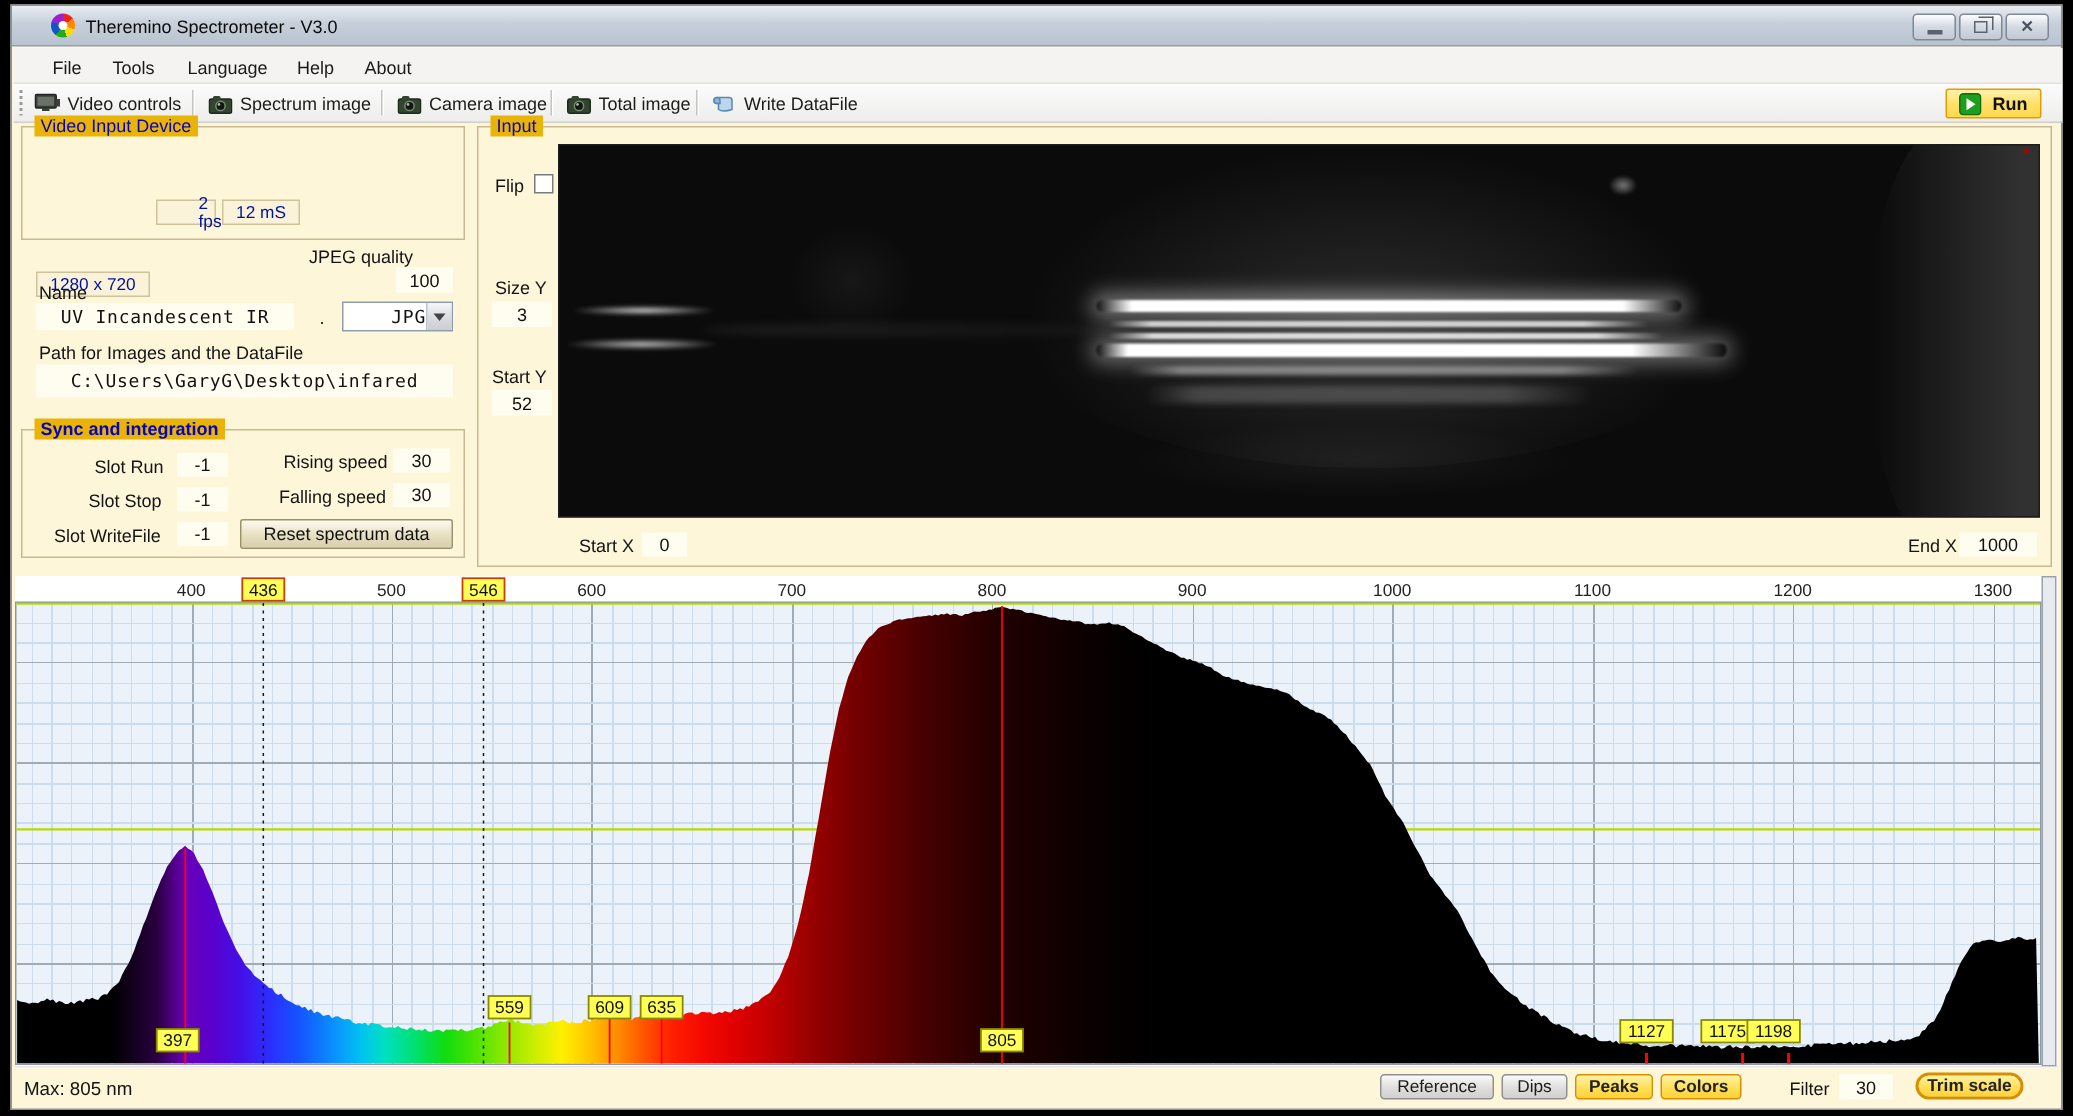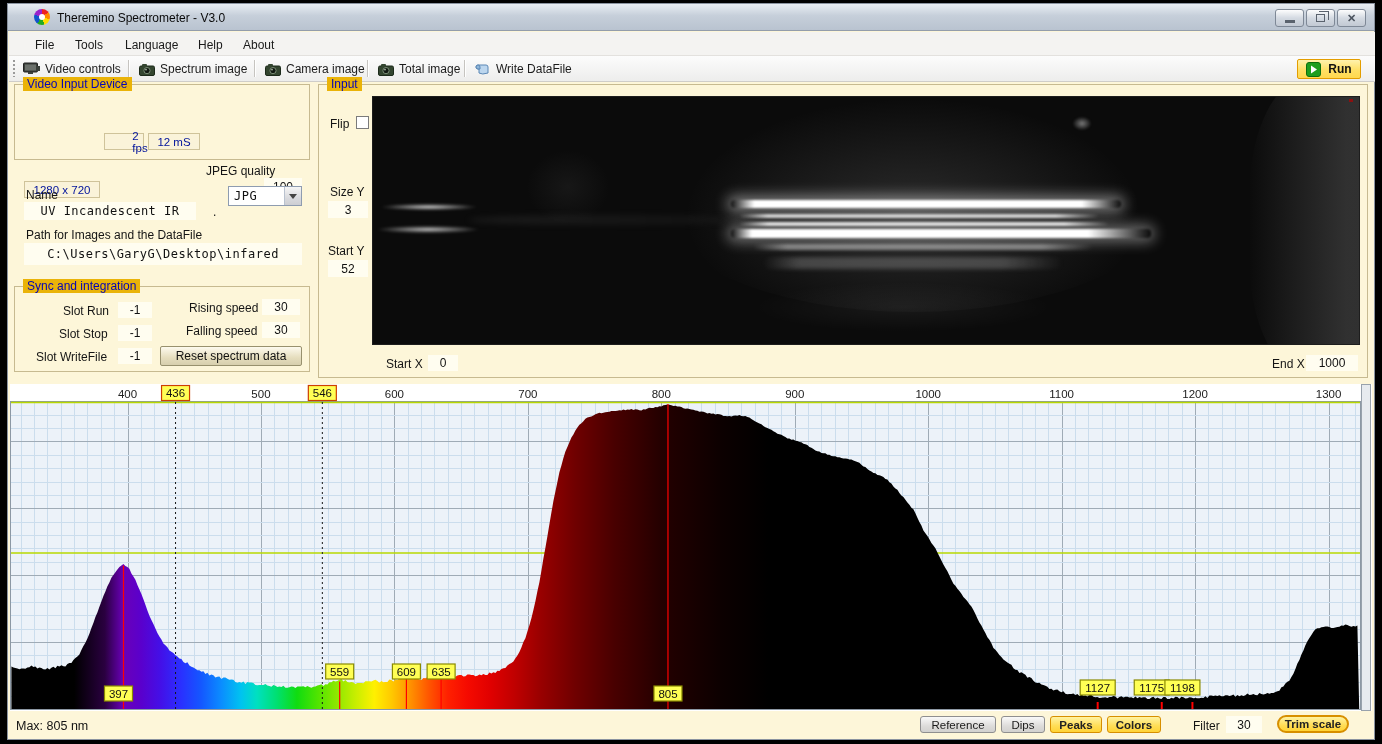--- a/index.html
+++ b/index.html
@@ -174,28 +174,28 @@
  </div>
  <div class="flat-btn" style="left:24px; top:133px; width:76px;margin-top:48px;">1280 x 720</div>
  <div class="flat-btn" style="left:104px; top:133px; width:40px;padding-left:32px;">2 fps</div>
  <div class="flat-btn" style="left:148px; top:133px; width:52px;">12 mS</div>
 
  <span class="lbl" style="left:196px; top:164px;margin-left:10px;">JPEG quality</span>
  <div class="field" style="left:264px; top:178px; width:38px; height:17px;">100</div>
  <span class="lbl" style="left:26px; top:188px;">Name</span>
  <div class="field mono" style="left:24px; top:202px; width:172px; height:18px;">UV Incandescent IR</div>
  <span class="lbl" style="left:213px; top:205px;">.</span>
- <div class="combo" style="left:228px; top:186px; width:74px; height:20px;">
+ <div class="combo" style="left:228px; top:201px; width:74px; height:20px;text-align:right;">
    <span class="txt mono">JPG</span>
    <span class="dd"></span>
  </div>
  <span class="lbl" style="left:26px; top:228px;">Path for Images and the DataFile</span>
  <div class="field mono" style="left:24px; top:243px; width:278px; height:22px;">C:\Users\GaryG\Desktop\infared</div>
 
- <div class="group" style="left:14px; top:286px; width:296px; height:86px;">
+ <div class="group" style="left:14px; top:286px; width:296px; height:86px;font-weight:bold;">
    <span class="legend">Sync and integration</span>
  </div>
  <span class="lbl" style="left:63px; top:304px;">Slot Run</span>
  <div class="field" style="left:118px; top:302px; width:34px; height:16px;">-1</div>
  <span class="lbl" style="left:59px; top:327px;">Slot Stop</span>
  <div class="field" style="left:118px; top:325px; width:34px; height:16px;">-1</div>
  <span class="lbl" style="left:36px; top:350px;">Slot WriteFile</span>
  <div class="field" style="left:118px; top:348px; width:34px; height:16px;">-1</div>
  <span class="lbl" style="left:189px; top:301px;">Rising speed</span>
  <div class="field" style="left:262px; top:299px; width:38px; height:16px;">30</div>

